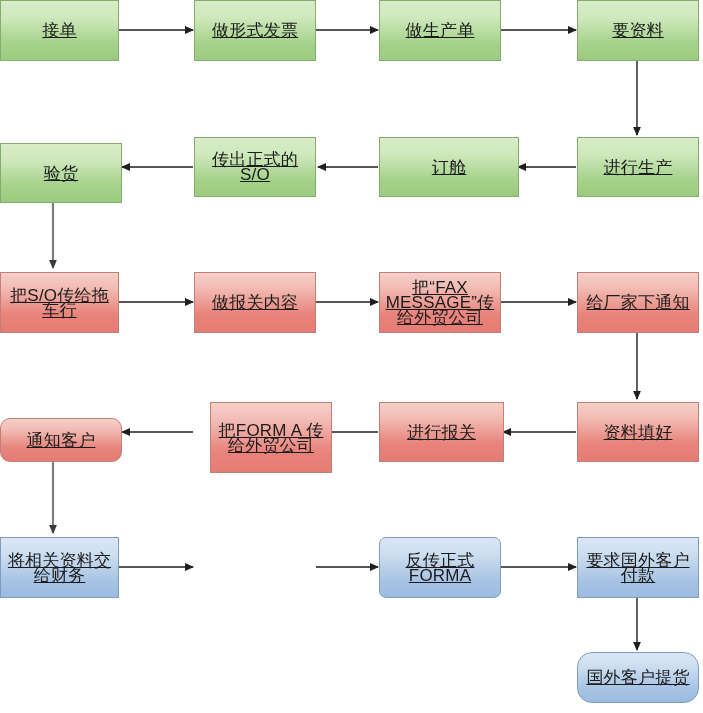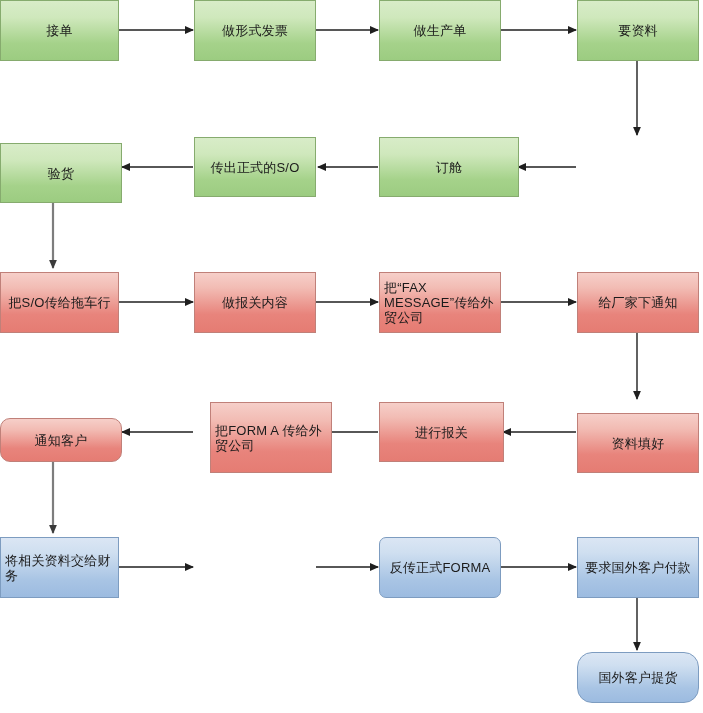--- a/index.html
+++ b/index.html
@@ -1,23 +1,23 @@
 <!DOCTYPE html>
 <html><head>
 <meta charset="utf-8">
 <style>
   html,body{margin:0;padding:0;background:#ffffff;}
   body{width:703px;height:713px;position:relative;overflow:hidden;
        font-family:"Liberation Sans","DejaVu Sans",sans-serif;}
   #canvas{position:absolute;left:0;top:0;width:703px;height:713px;}
 
   .node{position:absolute;box-sizing:border-box;display:flex;align-items:center;
-        justify-content:center;text-align:left;border:1px solid #9a9a9a;
-        font-size:13px;line-height:15px;color:#1b1b1b;padding:2px 4px;
-        letter-spacing:.2px;}
+        justify-content:center;text-align:center;border:1px solid #9a9a9a;
+        font-size:17px;line-height:15px;color:#1b1b1b;padding:2px 4px;
+        letter-spacing:.2px;text-decoration:underline;}
 
   
   .green{background:linear-gradient(to bottom,#d8ecc8 0%,#cfe8bc 28%,#a5d28a 72%,#9ccc81 100%);
          border-color:#86ab6e;}
   
   .red{background:linear-gradient(to bottom,#f6cfc9 0%,#f2bcb4 25%,#e8847c 70%,#e57c73 100%);
        border-color:#c08079;}
   
   .blue{background:linear-gradient(to bottom,#dbe6f4 0%,#cfdff0 25%,#a8c4e4 72%,#9cbbe0 100%);
         border-color:#7d9cc0;}
@@ -76,20 +76,23 @@
   <div class="node green" style="left:194px;top:0px;width:122px;height:61px;">
     <span>做形式发票</span>
   </div>
   <div class="node green" style="left:379px;top:0px;width:122px;height:61px;">
     <span>做生产单</span>
   </div>
   <div class="node green" style="left:577px;top:0px;width:122px;height:61px;">
     <span>要资料</span>
   </div>
 
+  <div class="node green" style="left:577px;top:137px;width:122px;height:60px;">
+    <span>进行生产</span>
+  </div>
   <div class="node green" style="left:379px;top:137px;width:140px;height:60px;">
     <span>订舱</span>
   </div>
   <div class="node green" style="left:194px;top:137px;width:122px;height:60px;">
     <span>传出正式的S/O</span>
   </div>
   <div class="node green" style="left:0px;top:143px;width:122px;height:60px;">
     <span>验货</span>
   </div>
 
@@ -99,21 +102,21 @@
   <div class="node red" style="left:194px;top:272px;width:122px;height:61px;">
     <span>做报关内容</span>
   </div>
   <div class="node red" style="left:379px;top:272px;width:122px;height:61px;">
     <span>把“FAX  MESSAGE”传给外贸公司</span>
   </div>
   <div class="node red" style="left:577px;top:272px;width:122px;height:61px;">
     <span>给厂家下通知</span>
   </div>
 
-  <div class="node red" style="left:577px;top:402px;width:122px;height:60px;margin-top:11px;">
+  <div class="node red" style="left:577px;top:402px;width:122px;height:60px;">
     <span>资料填好</span>
   </div>
   <div class="node red" style="left:379px;top:402px;width:125px;height:60px;">
     <span>进行报关</span>
   </div>
   <div class="node red" style="left:194px;top:402px;width:122px;height:71px;margin-left:16px;">
     <span>把FORM A 传给外贸公司</span>
   </div>
   <div class="node red" style="left:0px;top:418px;width:122px;height:44px;border-radius:10px;">
     <span>通知客户</span>

